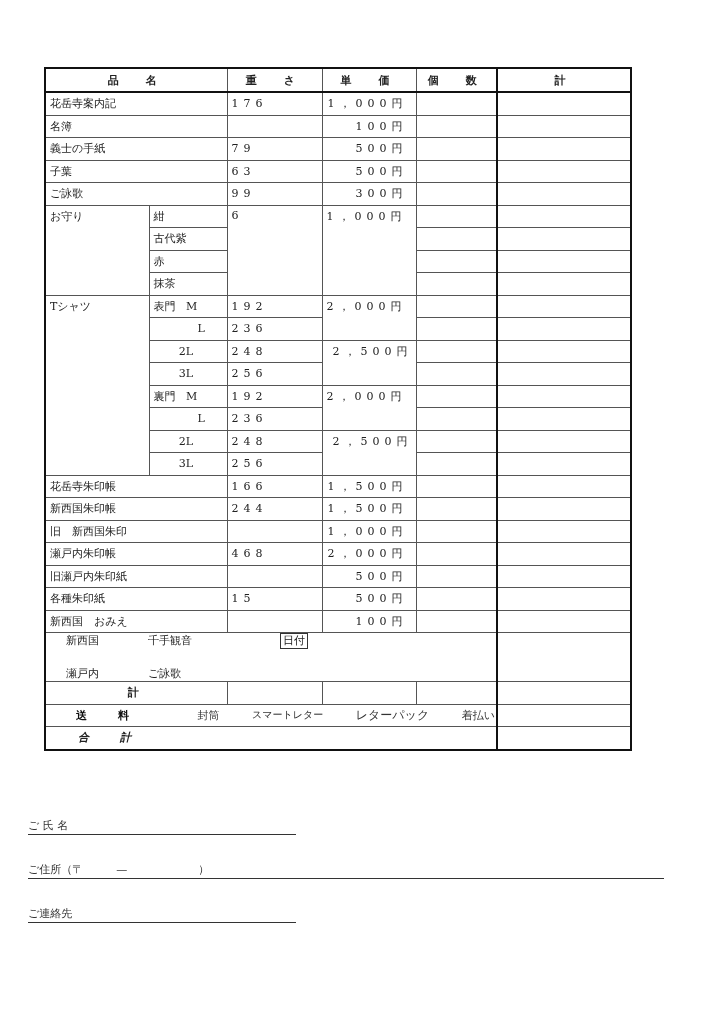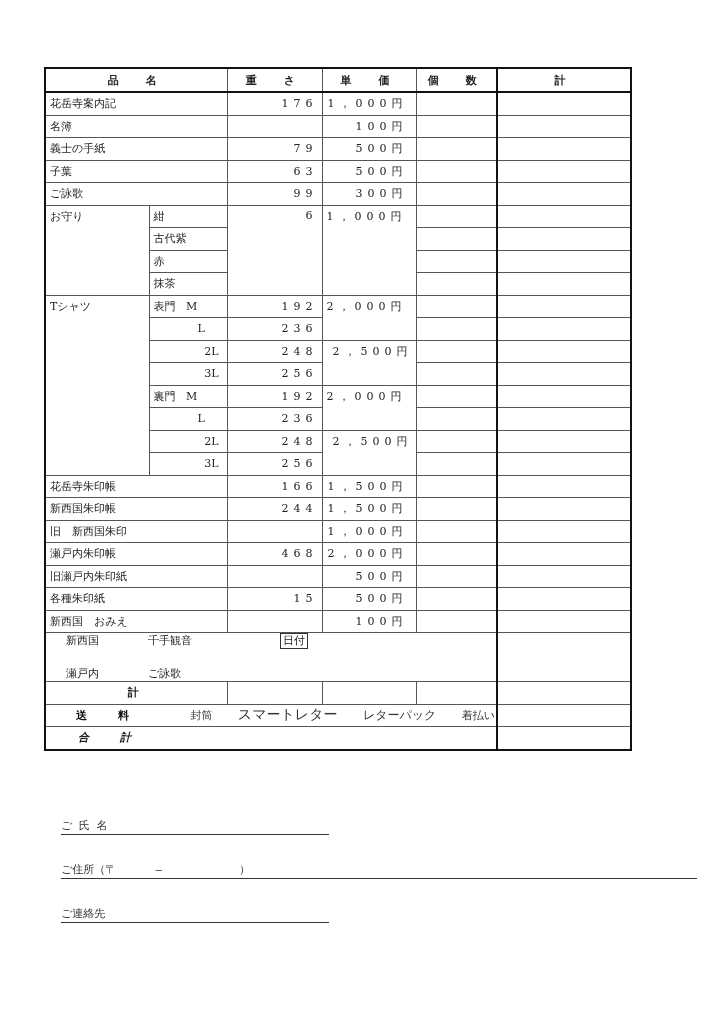--- a/index.html
+++ b/index.html
@@ -6,37 +6,37 @@
   body { width: 724px; height: 1024px; position: relative; overflow: hidden;
          font-family: "DejaVu Serif", "Liberation Serif", serif; color: #222; }
   .sheet { position: absolute; left: 44px; top: 67px; width: 586px; }
   table.order { border-collapse: collapse; width: 586px; table-layout: fixed;
                 border: 2.5px solid #111; font-size: 11px; padding-left: 17px; }
   table.order td, table.order th { border: 1px solid #555; height: 21.5px; padding: 0 4px;
                   overflow: hidden; white-space: nowrap; vertical-align: middle; }
   table.order th { font-weight: bold; font-size: 11px; height: 22px; border-bottom: 2.5px solid #111;
                    letter-spacing: 8px; text-align: center; font-family: "DejaVu Sans", sans-serif; }
   .thick-l { border-left: 2.5px solid #111 !important; }
-  .num { text-align: right; letter-spacing: 5px; }
+  .num { text-align: left; letter-spacing: 5px; }
   .price { text-align: right; letter-spacing: 5px; padding-right: 8px !important; }
   .price-l { text-align: left; letter-spacing: 5px; }
   .vtop { vertical-align: top !important; padding-top: 3px !important; }
-  .sub-r { text-align: right; padding-right: 8px !important; }
+  .sub-r { text-align: center; padding-right: 8px !important; }
   .notes td { height: 66px; vertical-align: top; padding-top: 4px; border-top: 1px solid #555; }
   .notes-grid { display: grid; grid-template-columns: 82px 96px auto; row-gap: 17px; padding-left: 16px; font-size: 11px; }
   .date-box { border: 1px solid #333; padding: 0 2px; display: inline-block; line-height: 14px; margin-left: 36px; }
   .sum-row td { border-top: 2.5px solid #111; height: 20px; }
   .sum-label { font-weight: bold; text-align: center; font-family: "DejaVu Sans", sans-serif; letter-spacing: 6px; }
   .ship td { height: 22px; border-top: 1px solid #555; }
   .ship-label { font-weight: bold; font-family: Liberation Serif, serif; letter-spacing: 10px; padding-left: 30px !important; }
   .ship-opts { display: flex; justify-content: space-between; align-items: center; font-size: 10px; color: #333; }
   .ship-opts span { display: inline-block; }
   .total td { height: 45px; border-top: 2.5px solid #111; vertical-align: bottom; padding-bottom: 4px; }
   .total-label { font-weight: bold; font-family: "DejaVu Sans", sans-serif; letter-spacing: 10px; padding-left: 32px !important; font-style: italic; }
-  .fields { position: absolute; left: 61px; font-size: 11px; color: #333; font-family: Liberation Mono, monospace; }
+  .fields { position: absolute; left: 28px; font-size: 11px; color: #333; }
   .field-line { border-bottom: 1px solid #333; height: 16px; line-height: 16px; }
 </style>
 </head>
 <body>
 
 <div class="sheet">
 <table class="order">
   <colgroup>
     <col style="width:104px">
         <col style="width:78px">
@@ -241,21 +241,21 @@
       <td></td>
       <td></td>
       <td class="thick-l"></td>
     </tr>
 
     <tr class="ship">
       <td colspan="5" style="padding:0;">
         <div class="ship-opts">
           <span class="ship-label" style="font-size:11px;color:#111;">送　料</span>
           <span style="font-size:11px;margin-left:26px;">封筒</span>
-          <span style="font-size:14px;">スマートレター</span>
+          <span style="font-size:10px;">スマートレター</span>
           <span style="font-size:12px;">レターパック</span>
           <span style="font-size:11px;margin-right:1px;">着払い</span>
         </div>
       </td>
       <td class="thick-l"></td>
     </tr>
 
     <tr class="total">
       <td colspan="5" class="total-label">合　計</td>
       <td class="thick-l"></td>

